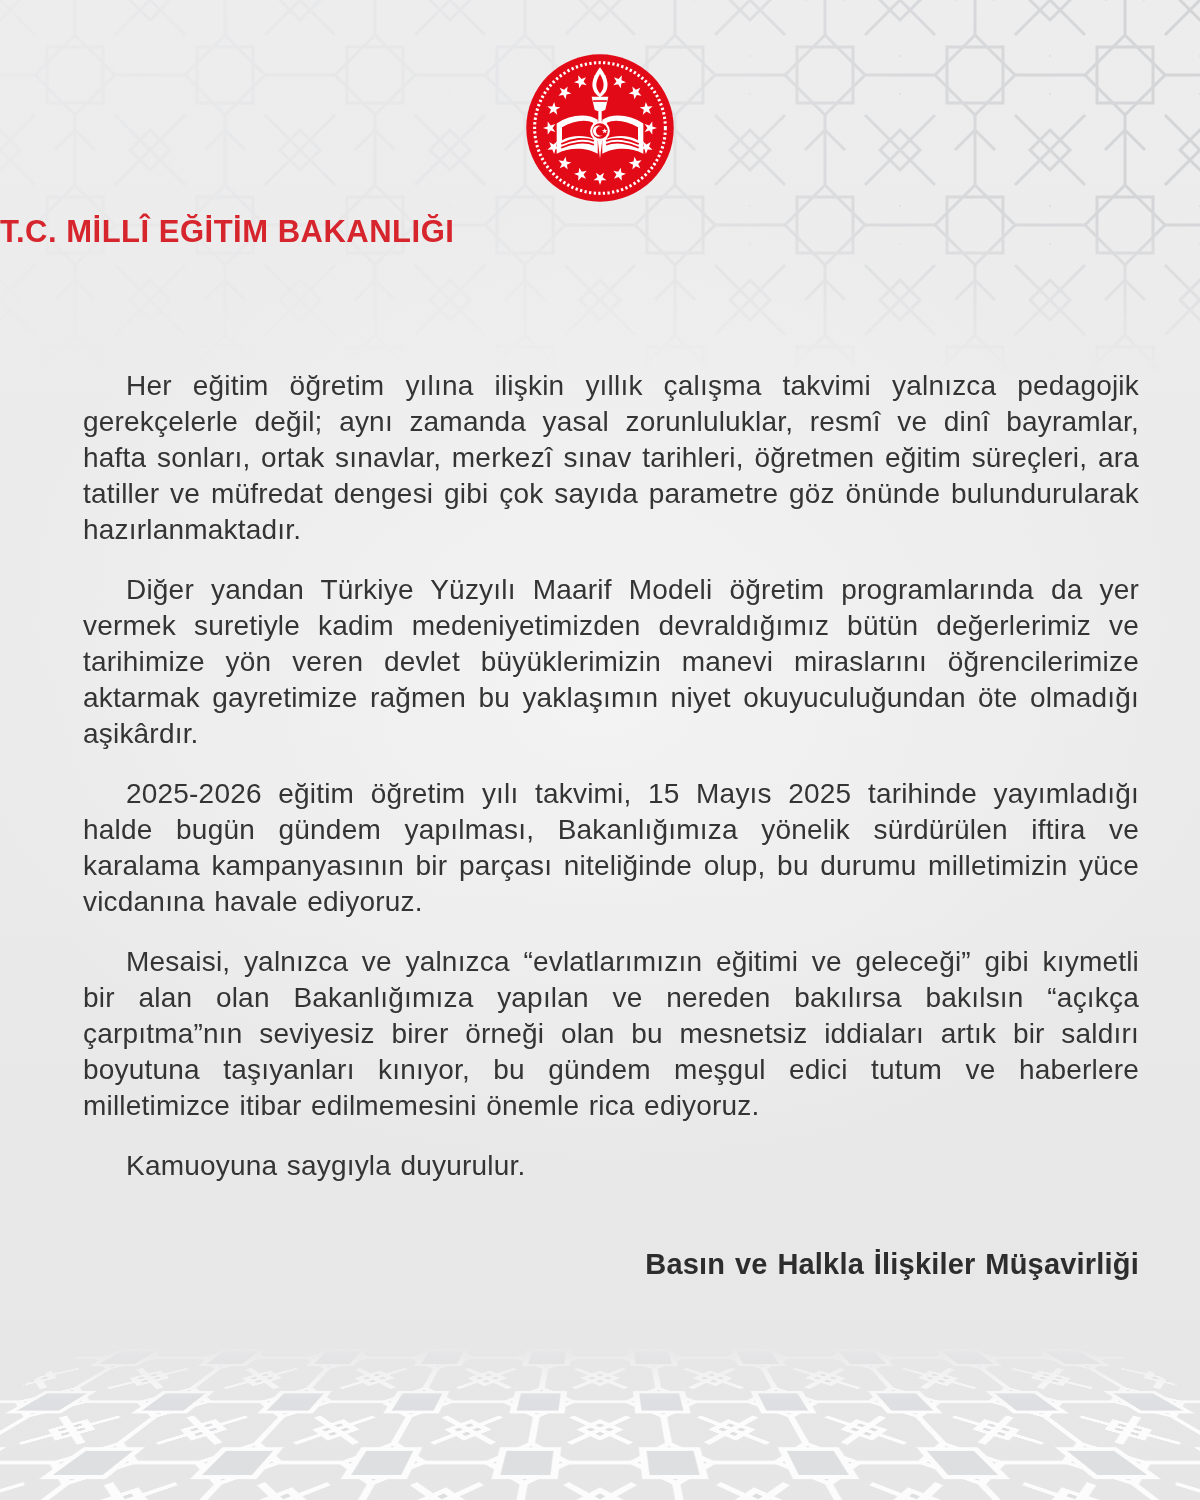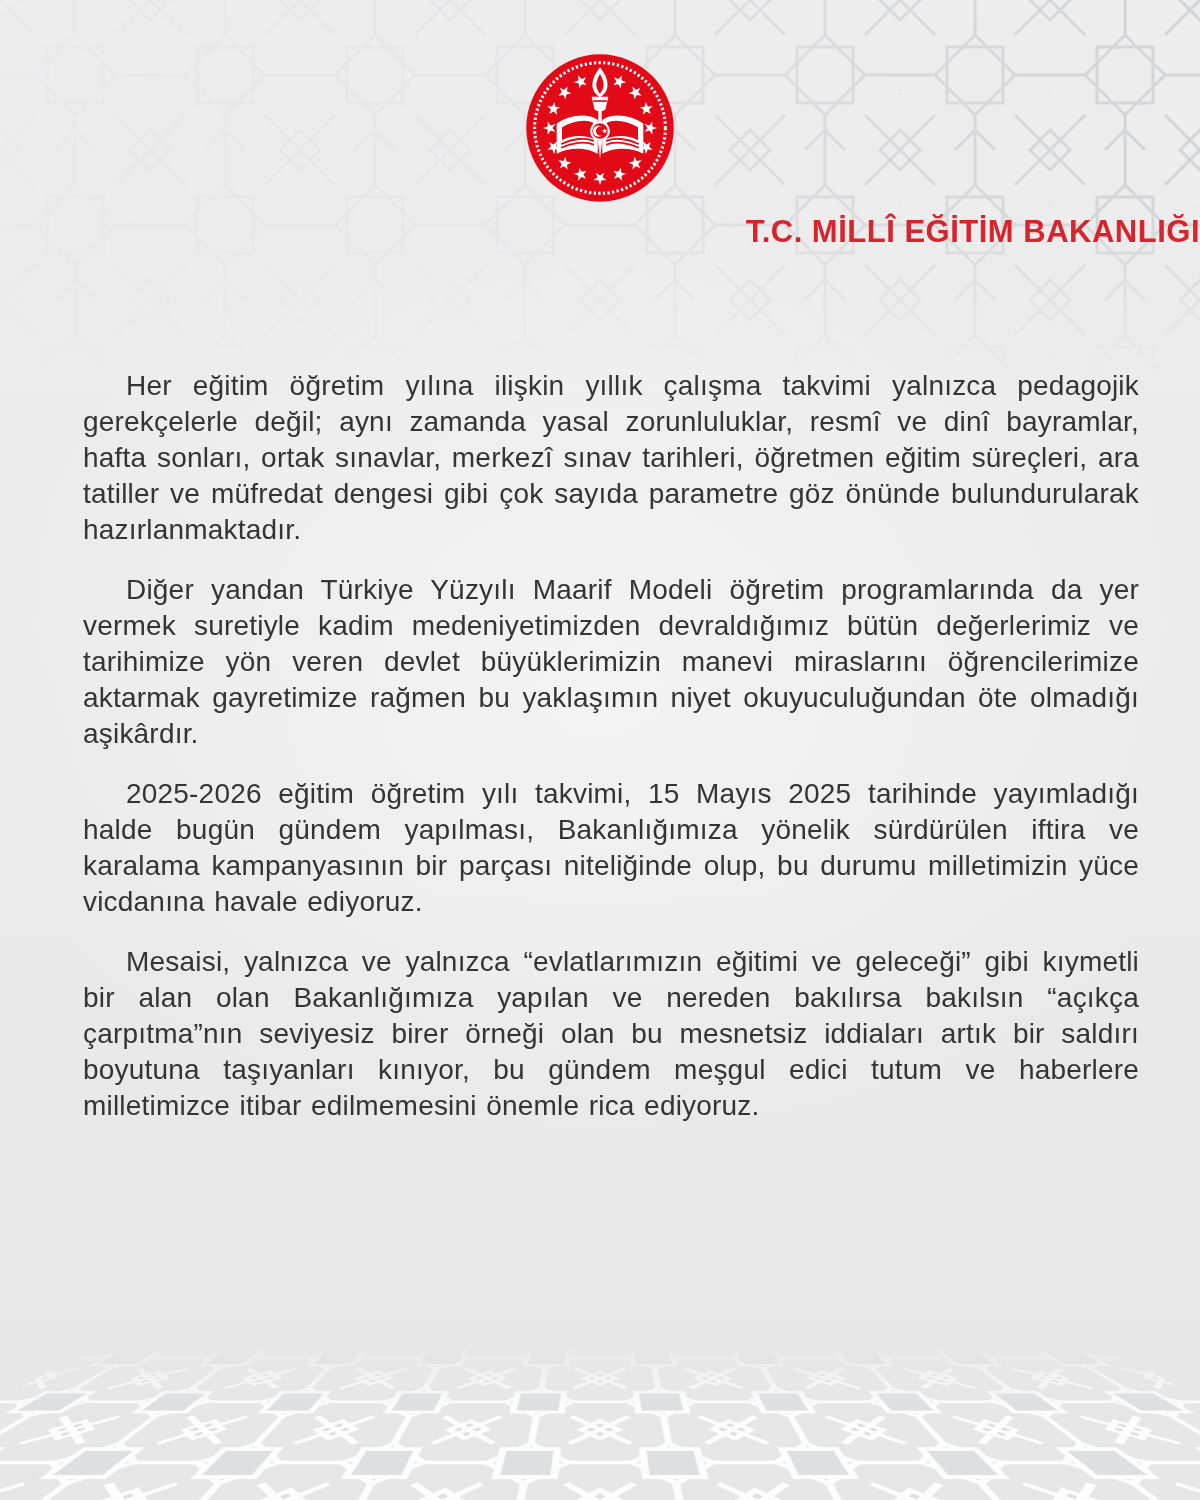--- a/index.html
+++ b/index.html
@@ -27,21 +27,21 @@
     position: absolute; bottom: -30px; left: -250px; width: 1700px; height: 560px;
     transform: perspective(620px) rotateX(54deg);
     transform-origin: 50% 100%;
     -webkit-mask-image: linear-gradient(to top, black 50%, transparent 96%);
             mask-image: linear-gradient(to top, black 50%, transparent 96%);
     opacity: .85;
     pointer-events: none;
   }
 
   
-  .header { position: relative; padding-top: 52px; text-align: right; }
+  .header { position: relative; padding-top: 52px; text-align: left; }
   .emblem { display: block; margin: 0 auto; }
   .ministry-title {
     margin-top: 10px;
     font-size: 31px;
     font-weight: 700;
     letter-spacing: .5px;
     color: #d6252c;
   }
 
   
@@ -169,15 +169,17 @@
       </g>
     </svg>
     <h1 class="ministry-title">T.C. MİLLÎ EĞİTİM BAKANLIĞI</h1>
   </header>
 
   <main class="statement">
     <p>Her eğitim öğretim yılına ilişkin yıllık çalışma takvimi yalnızca pedagojik gerekçelerle değil; aynı zamanda yasal zorunluluklar, resmî ve dinî bayramlar, hafta sonları, ortak sınavlar, merkezî sınav tarihleri, öğretmen eğitim süreçleri, ara tatiller ve müfredat dengesi gibi çok sayıda parametre göz önünde bulundurularak hazırlanmaktadır.</p>
     <p>Diğer yandan Türkiye Yüzyılı Maarif Modeli öğretim programlarında da yer vermek suretiyle kadim medeniyetimizden devraldığımız bütün değerlerimiz ve tarihimize yön veren devlet büyüklerimizin manevi miraslarını öğrencilerimize aktarmak gayretimize rağmen bu yaklaşımın niyet okuyuculuğundan öte olmadığı aşikârdır.</p>
     <p>2025-2026 eğitim öğretim yılı takvimi, 15 Mayıs 2025 tarihinde yayımladığı halde bugün gündem yapılması, Bakanlığımıza yönelik sürdürülen iftira ve karalama kampanyasının bir parçası niteliğinde olup, bu durumu milletimizin yüce vicdanına havale ediyoruz.</p>
     <p>Mesaisi, yalnızca ve yalnızca “evlatlarımızın eğitimi ve geleceği” gibi kıymetli bir alan olan Bakanlığımıza yapılan ve nereden bakılırsa bakılsın “açıkça çarpıtma”nın seviyesiz birer örneği olan bu mesnetsiz iddiaları artık bir saldırı boyutuna taşıyanları kınıyor, bu gündem meşgul edici tutum ve haberlere milletimizce itibar edilmemesini önemle rica ediyoruz.</p>
+    <p>Kamuoyuna saygıyla duyurulur.</p>
+    <div class="signature">Basın ve Halkla İlişkiler Müşavirliği</div>
   </main>
 
 </div>
 
 </body></html>

